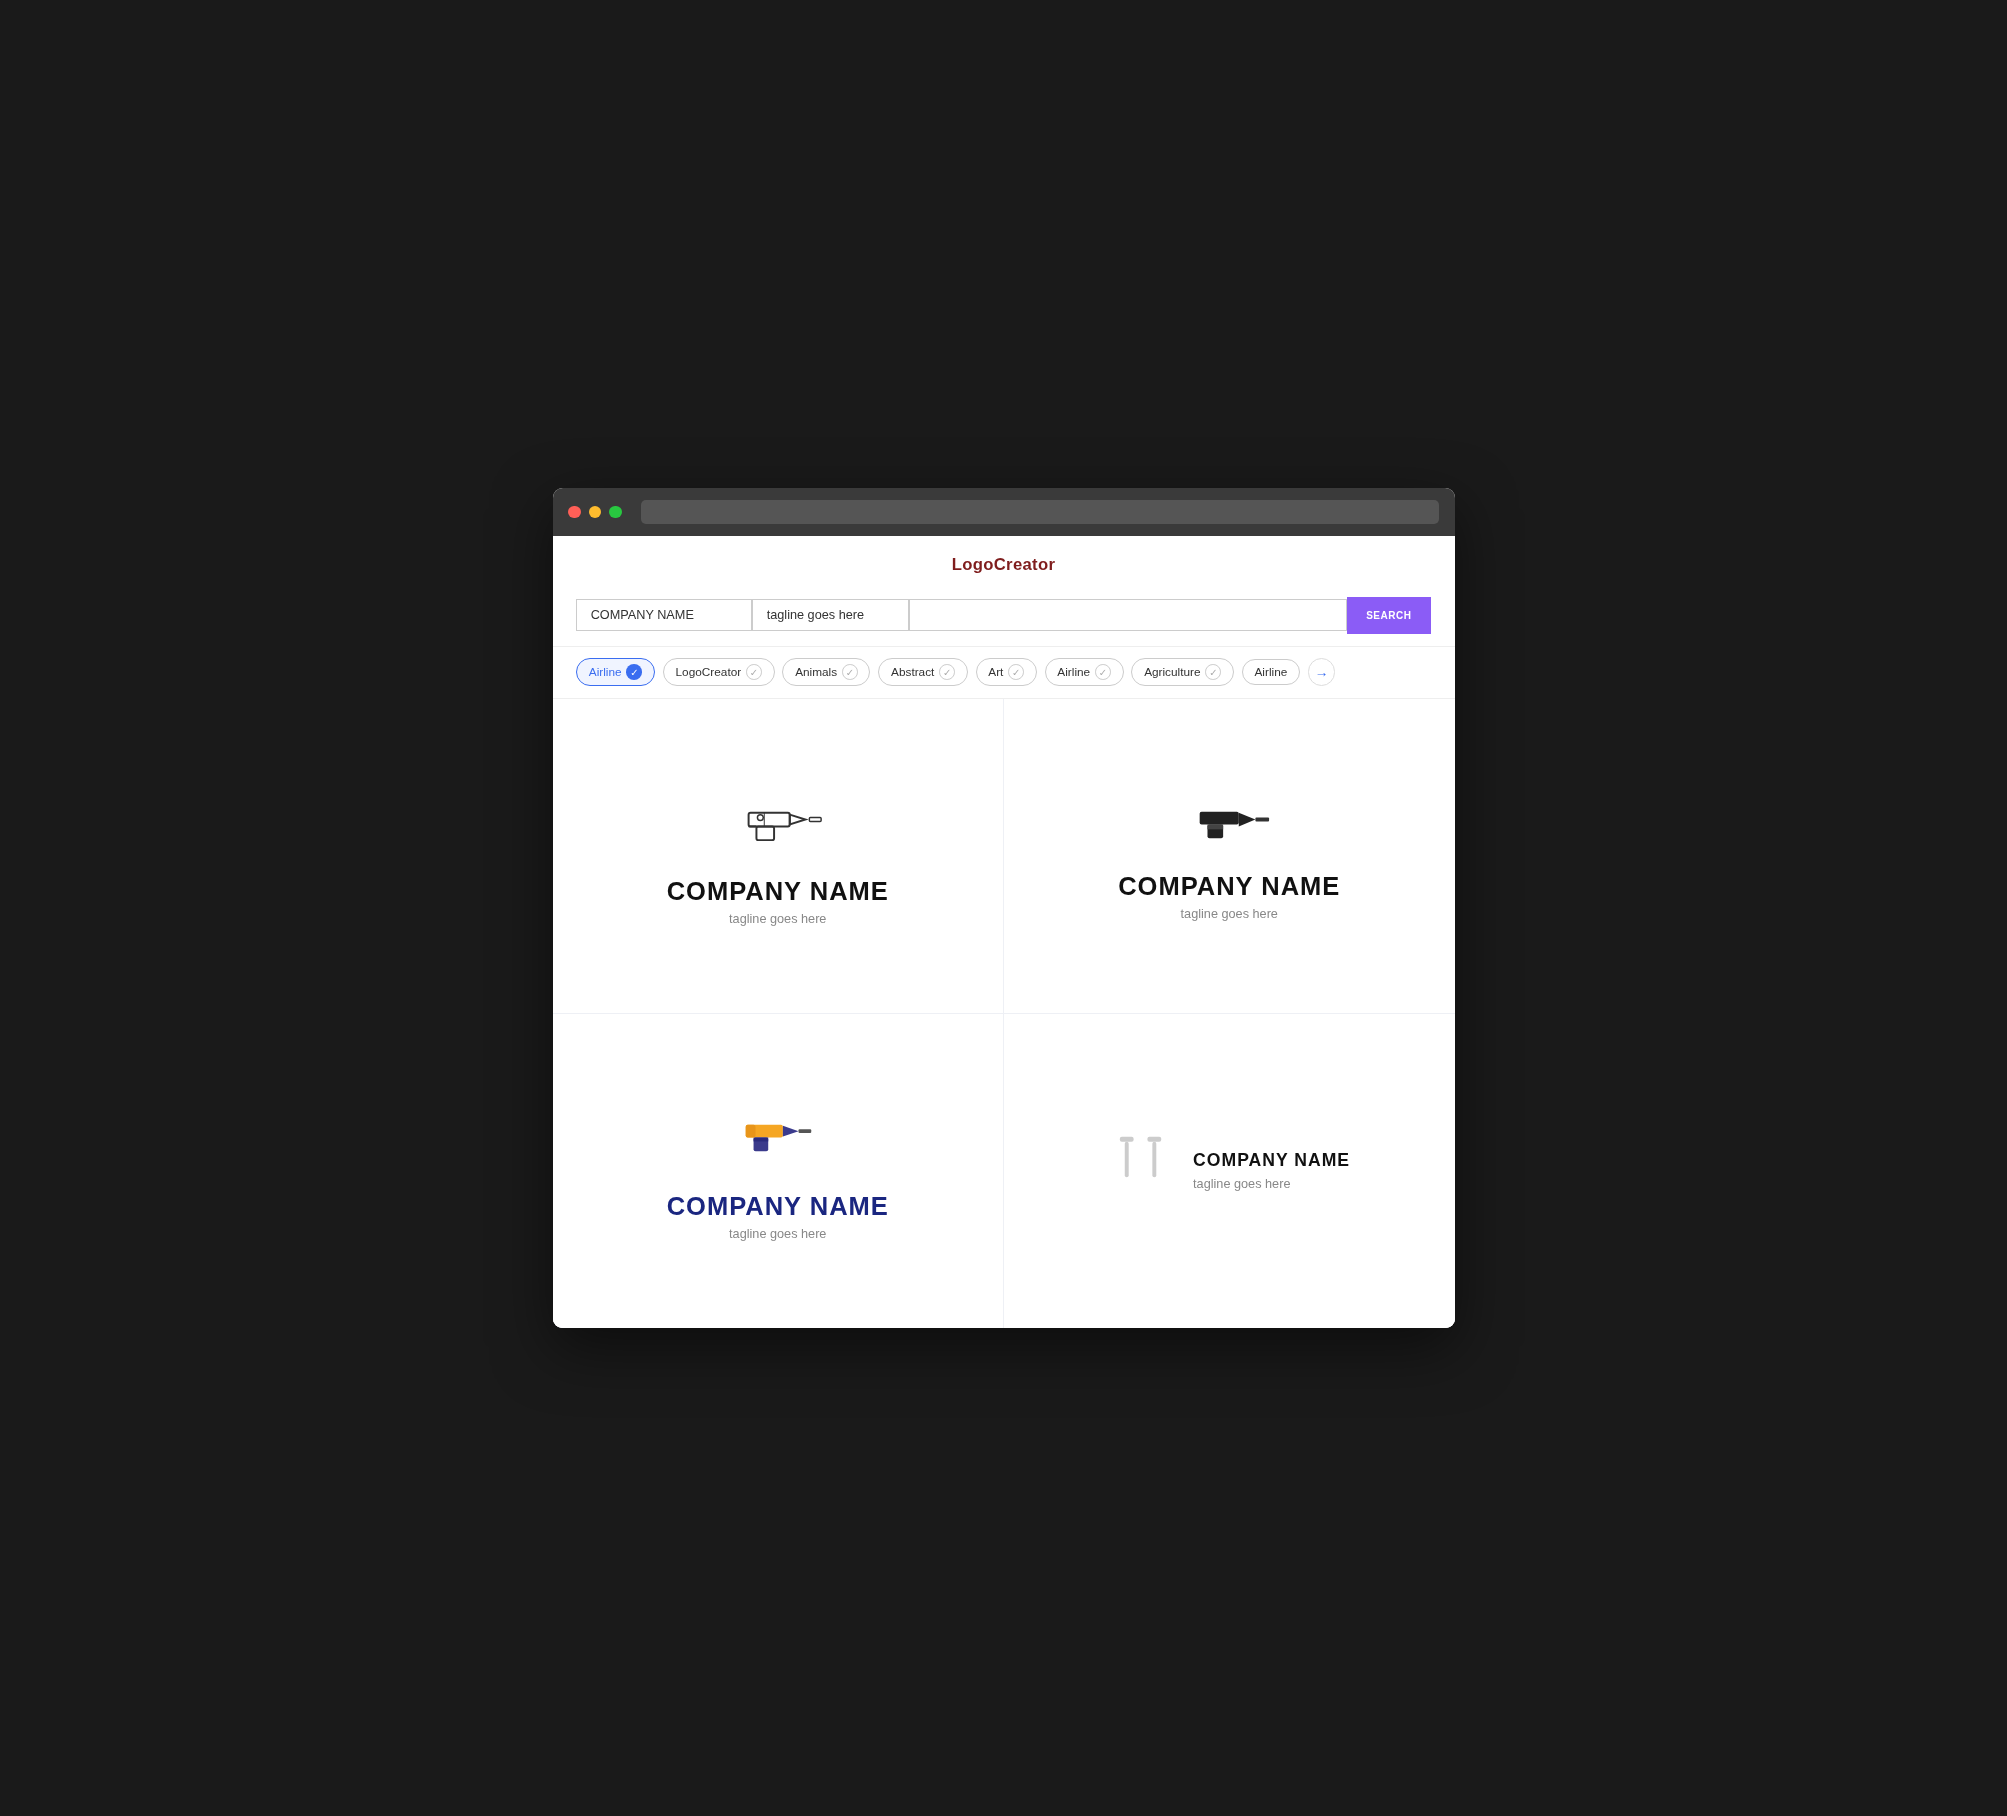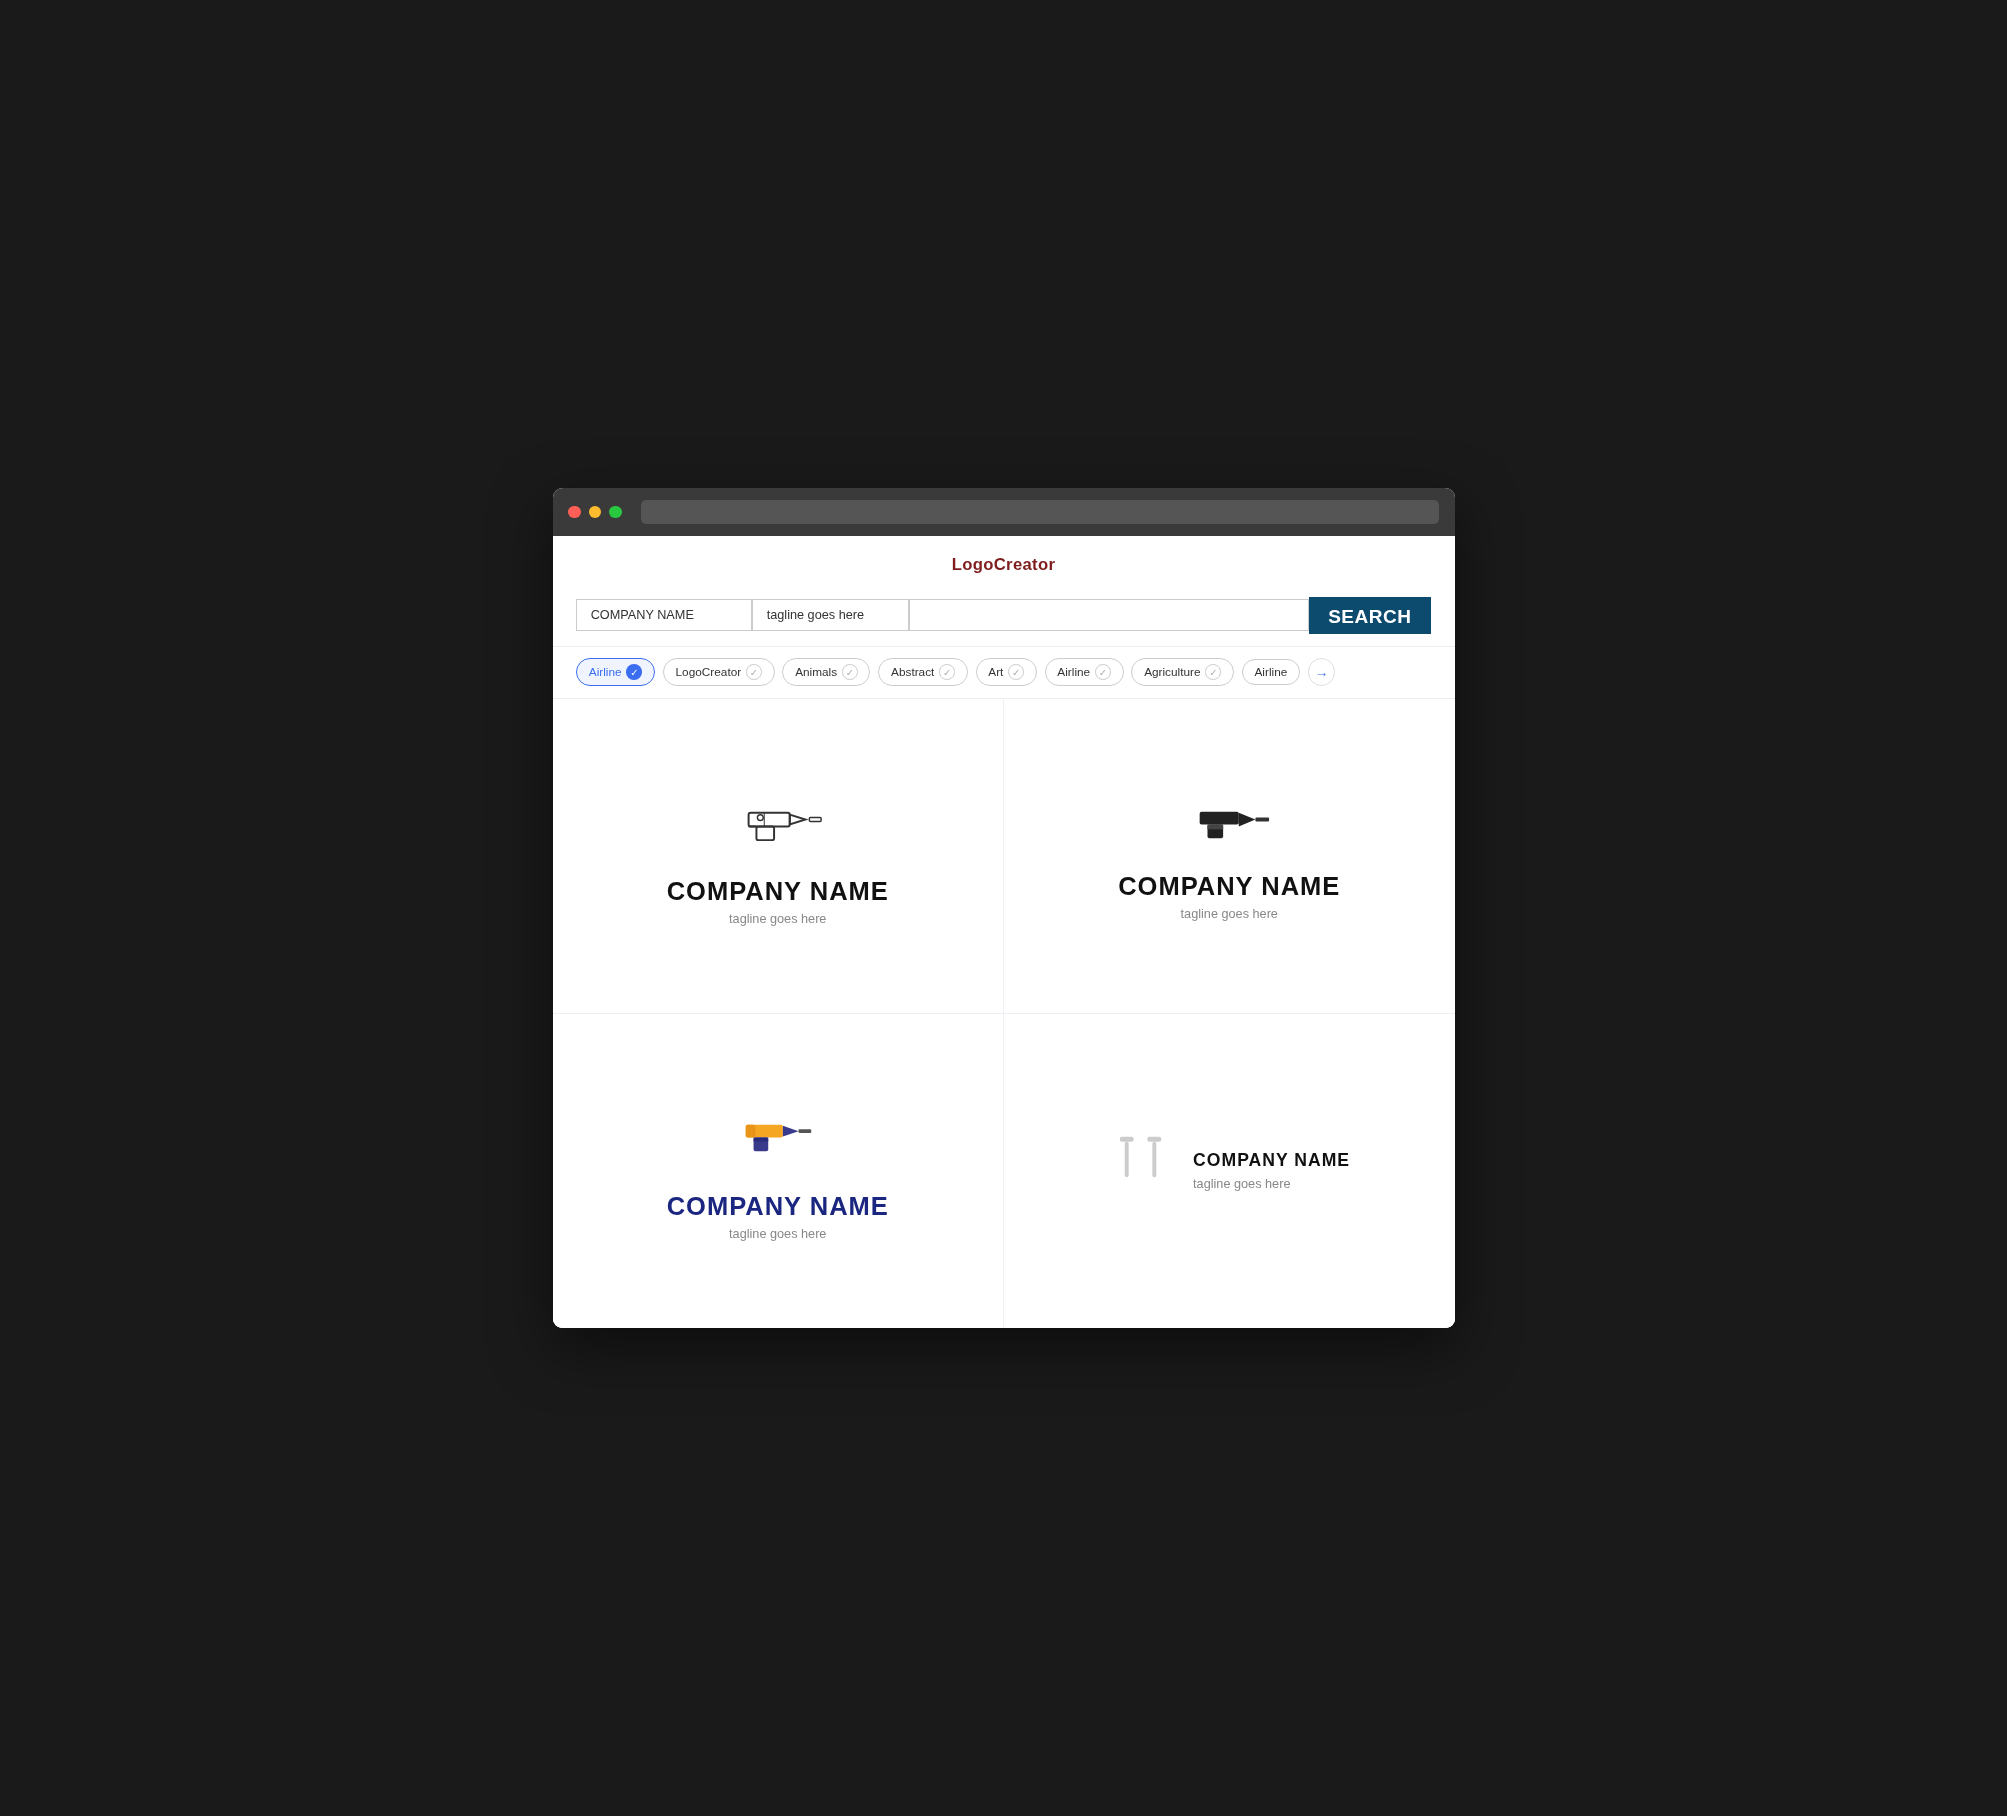--- a/index.html
+++ b/index.html
@@ -73,25 +73,25 @@
     }
     .input-tagline {
       border-right: none;
       width: 157px;
     }
     .input-keywords {
       flex: 1;
       border-left: 1px solid #ccc;
     }
     .search-btn {
-      background: #0c4a6e;
+      background: #8b5cf6;
       color: #fff;
       border: none;
       padding: 8.8px 19.6px;
-      font-size: 19px;
+      font-size: 10px;
       font-weight: 700;
       letter-spacing: 0.5px;
       cursor: pointer;
       height: 37px;
     }
     .categories-bar {
       display: flex;
       align-items: center;
       padding: 11.8px 23.5px;
       gap: 7.8px;

